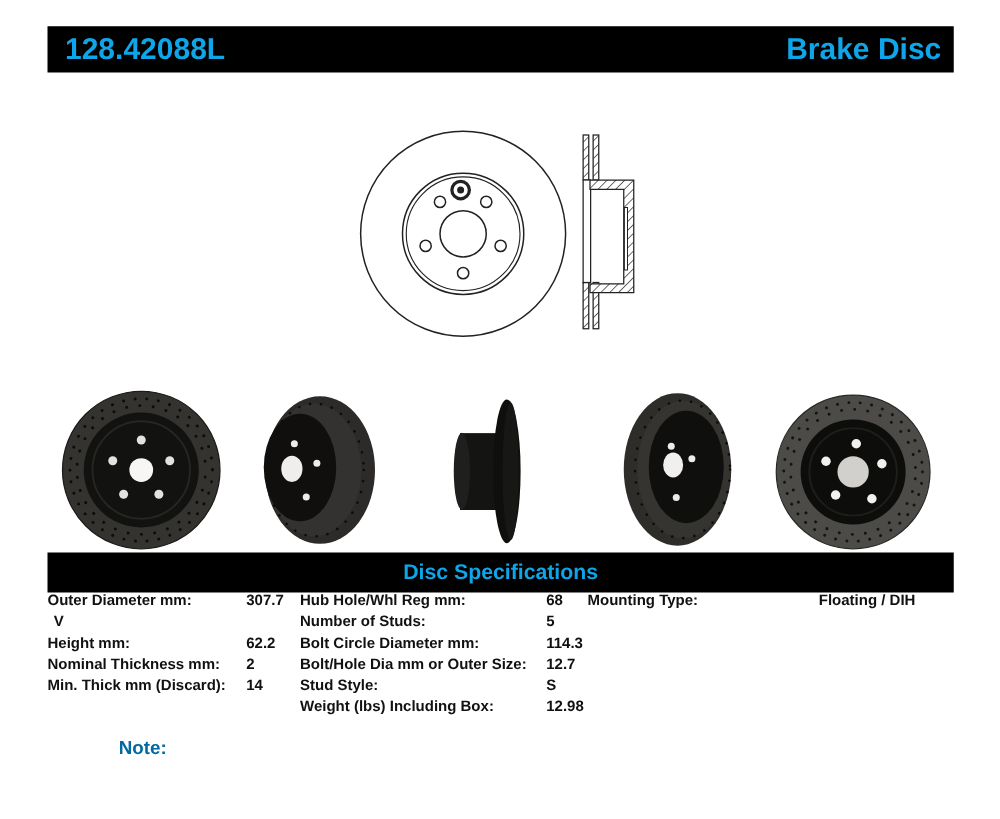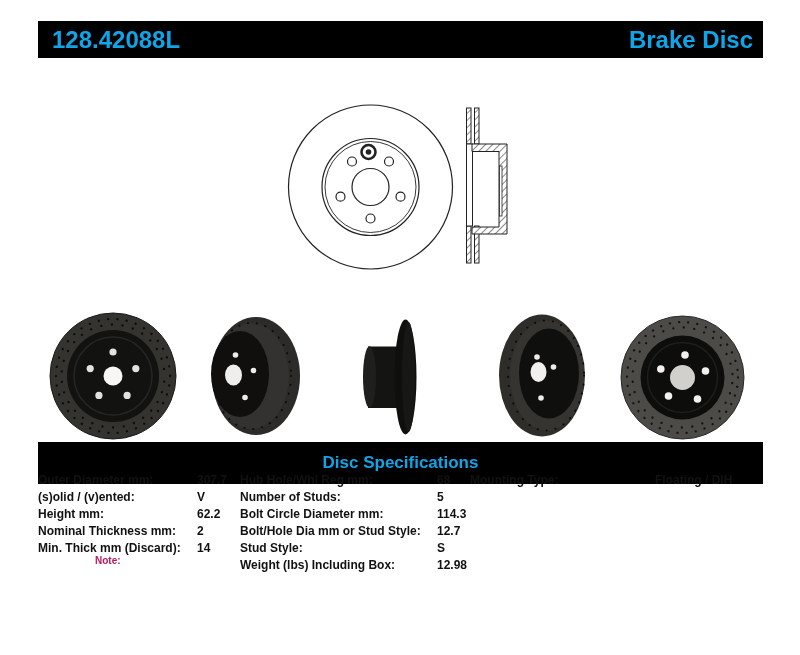--- a/index.html
+++ b/index.html
@@ -6,35 +6,35 @@
   body{
     width:800px;height:655px;position:relative;background:#ffffff;
     font-family:"Liberation Sans", sans-serif;overflow:hidden;
   }
   .bar{
     position:absolute;left:38px;width:725px;background:#000;color:#0ea5e9;
     display:flex;align-items:center;box-sizing:border-box;
   }
   .bar.header{top:21px;height:37px;justify-content:space-between;
     padding:0 10px 0 14px;font-size:24px;font-weight:bold;}
-  .bar.spec{top:442px;height:42px;justify-content:center;
+  .bar.spec{top:442px;height:32px;justify-content:center;
     font-size:17px;font-weight:bold;}
   .drawing-svg{position:absolute;left:0;top:95px;}
   .photos-svg{position:absolute;left:0;top:298px;}
   .spec-col{position:absolute;top:472px;font-size:12px;font-weight:bold;color:#111;}
   .spec-col .row{display:flex;line-height:17px;white-space:nowrap;}
   .spec-col .lbl{display:inline-block;}
   .spec-col .val{margin-left:5px;}
   .col-left{left:38px;width:240px;}
   .col-left .lbl{width:154px;}
   .col-mid{left:240px;width:280px;}
   .col-mid .lbl{width:192px;}
   .col-right{left:470px;width:290px;}
   .col-right .lbl{width:180px;}
-  .note{position:absolute;left:95px;top:555px;font-size:10px;font-weight:bold;color:#be185d;}
+  .note{position:absolute;left:95px;top:590px;font-size:15px;font-weight:bold;color:#0369a1;}
 </style>
 </head>
 <body>
 
 <div class="bar header">
   <span>128.42088L</span>
   <span>Brake Disc</span>
 </div>
 
 <svg class="drawing-svg" width="800" height="185" viewBox="0 95 800 185">
@@ -150,21 +150,20 @@
 <div class="bar spec">
   <span>Disc Specifications</span>
 </div>
 
 <div class="spec-col col-left">
   <div class="row">
       <span class="lbl">Outer Diameter mm:</span>
       <span class="val">307.7</span>
     </div>
   <div class="row">
-      <span class="lbl">(s)olid / (v)ented:</span>
       <span class="val">V</span>
     </div>
   <div class="row">
       <span class="lbl">Height mm:</span>
       <span class="val">62.2</span>
     </div>
   <div class="row">
       <span class="lbl">Nominal Thickness mm:</span>
       <span class="val">2</span>
     </div>
@@ -181,21 +180,21 @@
     </div>
   <div class="row">
       <span class="lbl">Number of Studs:</span>
       <span class="val">5</span>
     </div>
   <div class="row">
       <span class="lbl">Bolt Circle Diameter mm:</span>
       <span class="val">114.3</span>
     </div>
   <div class="row">
-      <span class="lbl">Bolt/Hole Dia mm or Stud Style:</span>
+      <span class="lbl">Bolt/Hole Dia mm or Outer Size:</span>
       <span class="val">12.7</span>
     </div>
   <div class="row">
       <span class="lbl">Stud Style:</span>
       <span class="val">S</span>
     </div>
   <div class="row">
       <span class="lbl">Weight (lbs) Including Box:</span>
       <span class="val">12.98</span>
     </div>

